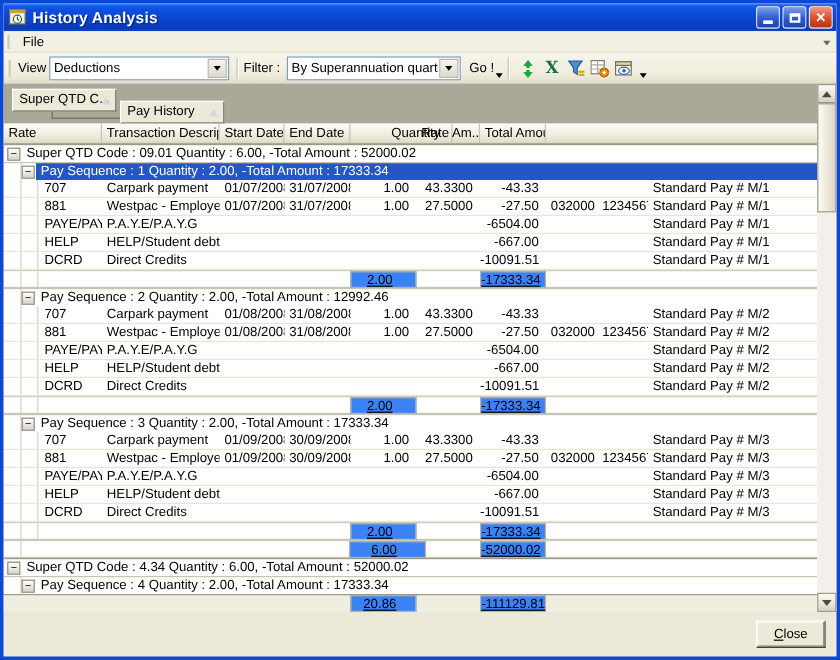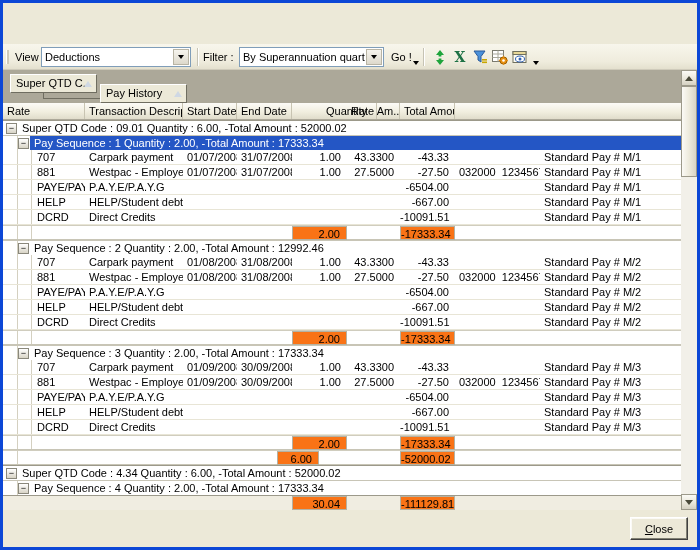--- a/index.html
+++ b/index.html
@@ -85,22 +85,22 @@
   .row.r-sum{ border-top:1px solid #D0CDBE; border-bottom:1px solid #C8C5B6; }
   .cell{ position:absolute; top:1px; height:13px; white-space:pre; overflow:hidden; padding-left:4px; }
   .cell.num{ text-align:right; padding-right:6px; padding-left:0; }
   .iline{ position:absolute; top:0; bottom:0; width:1px; background:#D4D0C0; }
   .expand{ position:absolute; width:11px; height:11px; top:2px;
     border:1px solid #8A887C; background:linear-gradient(180deg,#FFFFFF 0%,#D8D4C6 100%);
     font-size:9px; line-height:8px; text-align:center; color:#000; }
   .g1-label{ position:absolute; left:19px; top:1px; white-space:nowrap; }
   .g2-bar{ position:absolute; left:27px; right:0; top:0; bottom:0; padding:1px 0 0 4px; white-space:nowrap; }
   .row.sel .g2-bar{ background:#2456C5; color:#fff; }
-  .sum-box{ position:absolute; top:0; height:14px; background:#f97316;
-    border:1px solid #B5B2A3; text-align:right; padding:1px 6px 0 0; }
+  .sum-box{ position:absolute; top:0; height:14px; background:#3b82f6;
+    border:1px solid #B5B2A3; text-align:center; padding:1px 6px 0 0;text-decoration:underline; }
 
   .grid-footer{ position:absolute; left:0; top:425px; width:678px; height:15px;
     background:#F0EDE1; border-top:1px solid #9C998A; font-size:11px; }
 
   
   .vscroll{ position:absolute; right:0; top:0; width:16px; height:440px; background:#F2F0E9; }
   .sb-btn{ position:absolute; left:0; width:16px; height:16px;
     background:linear-gradient(180deg,#FBFAF6 0%,#E8E5D8 60%,#D5D1C2 100%);
     border:1px solid #9C998A; display:flex; align-items:center; justify-content:center; }
   .sb-up{ top:0; } .sb-down{ bottom:0; }
@@ -120,21 +120,44 @@
     box-shadow:inset -1px -1px 0 #808073, inset 1px 1px 0 #FBFAF6;
     display:flex; align-items:center; justify-content:center; }
   .close-btn u{ text-decoration:underline; }
 </style>
 </head>
 <body>
 
 <div class="window">
  <div class="inner">
 
-
+  <div class="titlebar">
+    <span class="app-icon">
+      <svg width="16" height="16" viewBox="0 0 16 16">
+        <rect x="1" y="2" width="13" height="12" fill="#F6F2E2" stroke="#6A675A"></rect>
+        <rect x="1" y="2" width="13" height="3" fill="#C8A33A"></rect>
+        <circle cx="7.5" cy="10" r="3.4" fill="#fff" stroke="#2E6B2E"></circle>
+        <path d="M7.5 8 L7.5 10 L9 11" stroke="#2E6B2E" fill="none"></path>
+      </svg>
+    </span>
+    <span class="title-text">History Analysis</span>
+    <div class="winbtn btn-min">
+          <span class="glyph-min"></span>
+        </div>
+    <div class="winbtn btn-max">
+          <span class="glyph-max"></span>
+        </div>
+    <div class="winbtn btn-close">✕</div>
+  </div>
+
+  <div class="menubar">
+    <span class="grip"></span>
+    <span class="menu-item">File</span>
+    <span class="chevron"></span>
+  </div>
 
   <div class="toolbar">
     <span class="grip"></span>
     <span class="tb-label" style="left:12px">View :</span>
     <span class="combo" style="left:38px; width:150px;">
       <span class="val">Deductions</span>
       <span class="dd">
             <i></i>
           </span>
     </span>
@@ -399,36 +422,36 @@
             <div class="cell" style="left: 537px; width: 141px;">Standard Pay # M/3</div>
           </div>
           <div class="row r-sum">
             <div class="iline" style="left: 14px;"></div>
             <div class="iline" style="left: 28px;"></div>
             <div class="sum-box" style="left: 289px; width: 55px;">2.00</div>
             <div class="sum-box" style="left: 397px; width: 55px;">-17333.34</div>
           </div>
           <div class="row r-sum">
             <div class="iline" style="left: 14px;"></div>
-            <div class="sum-box" style="left: 274px; width: 42px;">6.00</div>
+            <div class="sum-box" style="left: 288px; width: 64px;">6.00</div>
             <div class="sum-box" style="left: 397px; width: 55px;">-52000.02</div>
           </div>
           <div class="row r-group1">
             <div class="expand" style="left: 3px;">−</div>
             <div class="g1-label">Super QTD Code : 4.34 Quantity : 6.00, -Total Amount : 52000.02</div>
           </div>
           <div class="row r-group2">
             <div class="iline" style="left: 14px;"></div>
             <div class="expand" style="left: 15px;">−</div>
             <div class="g2-bar">Pay Sequence : 4 Quantity : 2.00, -Total Amount : 17333.34</div>
           </div>
         </div>
 
     <div class="grid-footer">
-      <span class="sum-box" style="left:289px; width:55px;">30.04</span>
+      <span class="sum-box" style="left:289px; width:55px;">20.86</span>
       <span class="sum-box" style="left:397px; width:55px;">-111129.81</span>
     </div>
 
     <div class="vscroll">
       <div class="sb-btn sb-up">
             <span class="tri-up"></span>
           </div>
       <div class="sb-thumb"></div>
       <div class="sb-btn sb-down">
             <span class="tri-down"></span>

